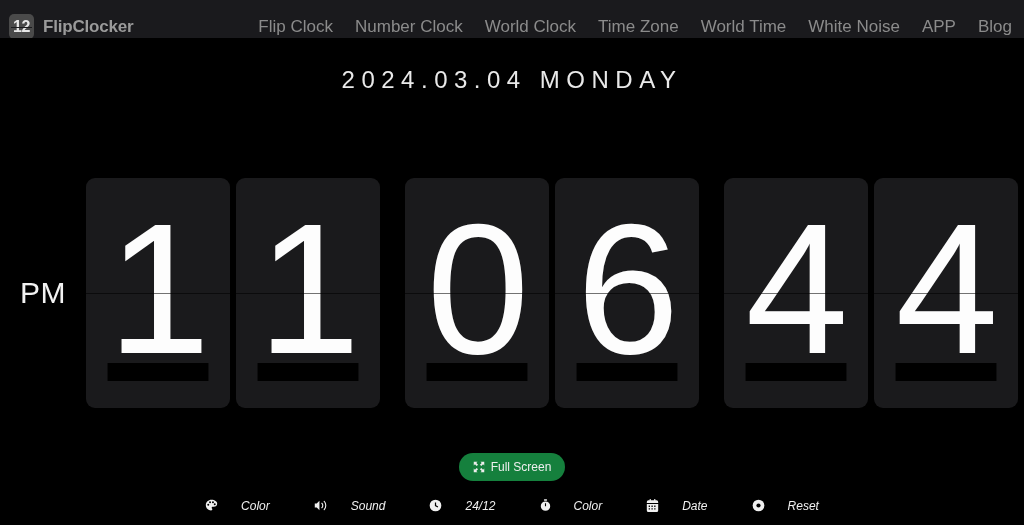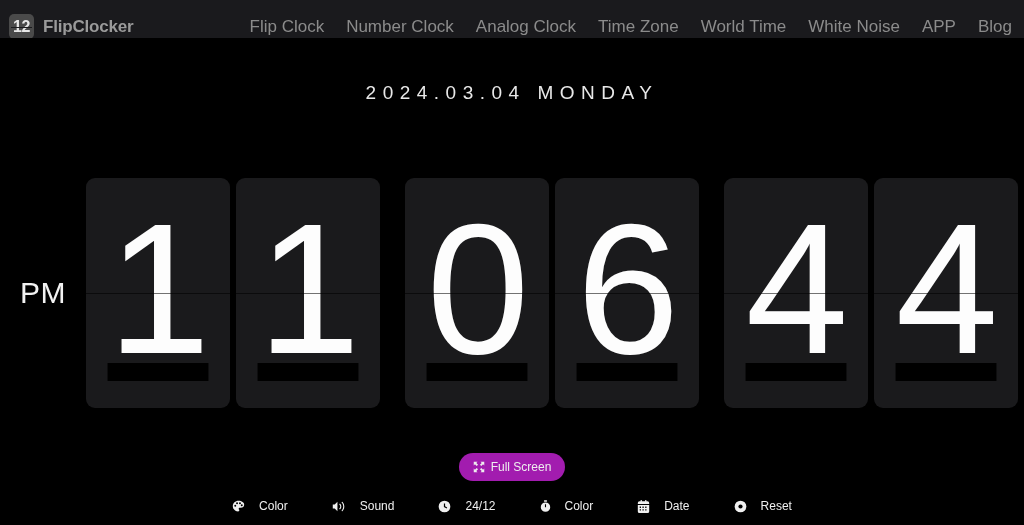--- a/index.html
+++ b/index.html
@@ -55,22 +55,22 @@
   }
 
   
   #main{
     height:487px;
     position:relative;
     background:#000;
   }
   #date-line{
     text-align:center;
-    padding-top:44px;
-    font-size:19px;
+    padding-top:28px;
+    font-size:24px;
     color:#e9e9e9;
     letter-spacing:6.5px;
     font-weight:400;
     white-space:nowrap;
   }
 
   
   #clock-row{
     position:absolute;
     top:140px;
@@ -127,21 +127,21 @@
   }
 
   
   #fs-wrap{
     position:absolute;
     top:415px;
     left:0; width:100%;
     display:flex; justify-content:center;
   }
   #fs-btn{
-    background:#a21caf;
+    background:#15803d;
     border-radius:15px;
     height:28px;
     padding:0 14px;
     display:flex; align-items:center; gap:6px;
     cursor:pointer;
   }
   #fs-btn .fs-label{
     font-size:12px;
     color:#eee;
   }
@@ -152,23 +152,24 @@
     position:absolute;
     bottom:12px;
     left:0; width:100%;
     display:flex;
     align-items:center;
     justify-content:center;
     gap:44px;
   }
   .tool{
     display:flex;
-    align-items:center;
-    gap:14px;
+    align-items:flex-start;
+    gap:23px;
     cursor:pointer;
+    font-style:italic;
   }
   .tool .tool-label{
     font-size:12px;
     color:#f0f0f0;
     white-space:nowrap;
   }
 </style>
 </head>
 <body>
 
@@ -176,21 +177,21 @@
   <div id="brand">
     <div id="logo">
       <span class="lg-txt">12</span>
       <span class="lg-line"></span>
     </div>
     <span id="brand-name">FlipClocker</span>
   </div>
   <div id="nav">
     <span class="nav-item">Flip Clock</span>
     <span class="nav-item">Number Clock</span>
-    <span class="nav-item">Analog Clock</span>
+    <span class="nav-item">World Clock</span>
     <span class="nav-item">Time Zone</span>
     <span class="nav-item">World Time</span>
     <span class="nav-item">White Noise</span>
     <span class="nav-item">APP</span>
     <span class="nav-item">Blog</span>
   </div>
 </div>
 
 <div id="main">
 

